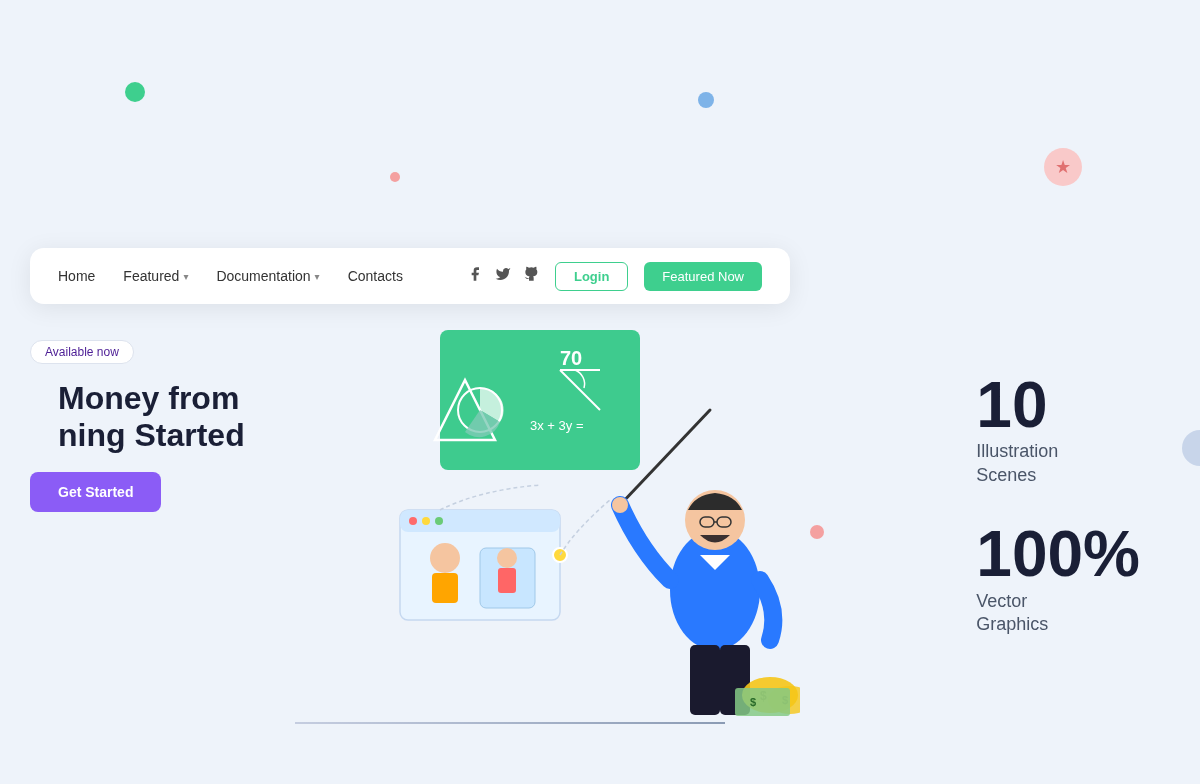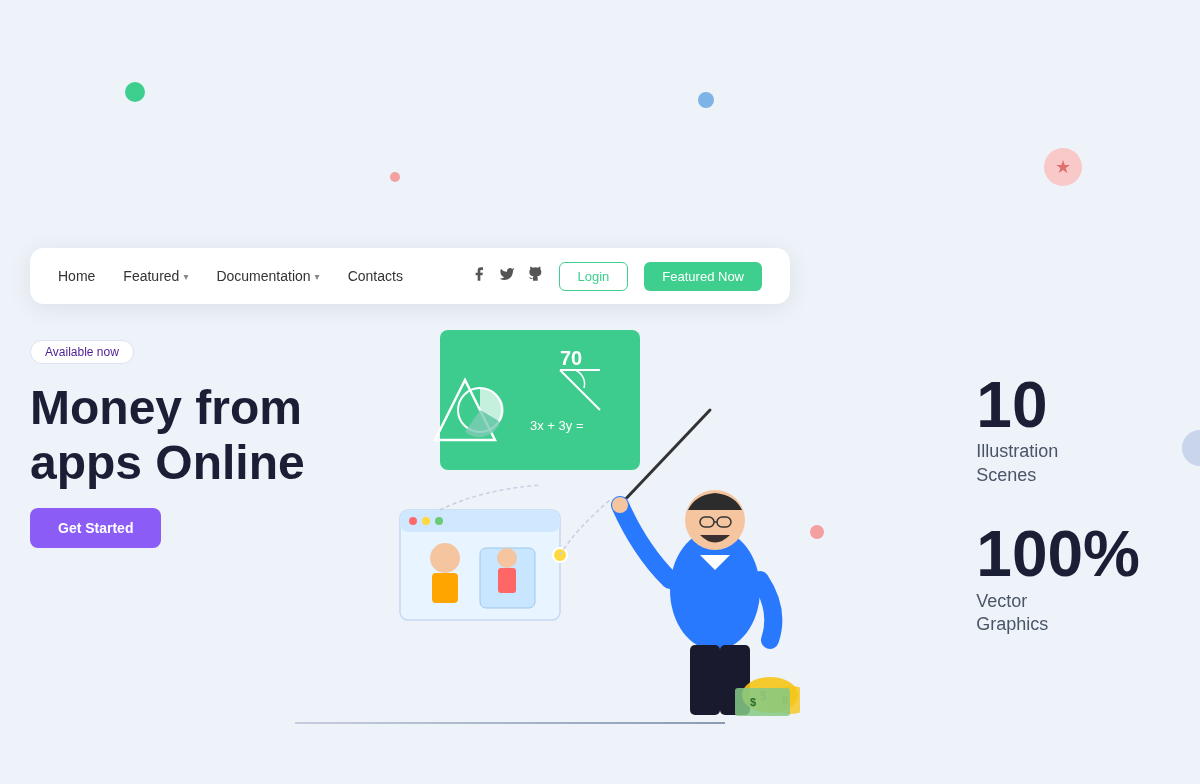--- a/index.html
+++ b/index.html
@@ -68,21 +68,21 @@
       cursor: pointer;
     }
     .btn-login {
       border: 1.5px solid #3ecf8e;
       background: transparent;
       color: #3ecf8e;
       padding: 6px 18px;
       border-radius: 6px;
       font-size: 13px;
       cursor: pointer;
-      font-weight: 400;
+      font-weight: 700;
     }
     .btn-register {
       background: #3ecf8e;
       border: none;
       color: #fff;
       padding: 7px 18px;
       border-radius: 6px;
       font-size: 13px;
       cursor: pointer;
       font-weight: 500;
@@ -100,25 +100,26 @@
       display: inline-block;
       background: #fff;
       border: 1px solid #dde3ee;
       border-radius: 20px;
       padding: 4px 14px;
       font-size: 12px;
       color: #4c1d95;
       margin-bottom: 16px;
     }
     .hero-title {
-      font-size: 48px;
+      font-size: 32px;
       font-weight: 800;
       color: #1a1f36;
       line-height: 1.15;
       margin-bottom: 18px;
+      margin-left: 28px;
     }
     .hero-desc {
       font-size: 13.5px;
       color: #7a849a;
       line-height: 1.6;
       margin-bottom: 28px;
     }
     .btn-get-started {
       background: #8b5cf6;
       border: none;
@@ -236,21 +237,21 @@
     </div>
     <button class="btn-login">Login</button>
     <button class="btn-register">Featured Now</button>
   </div>
 </div>
 
 <div class="hero-content">
   <div class="available-badge">Available now</div>
   <div class="hero-title">
     <span>Money from</span><br>
-    <span>apps Online</span>
+    <span>ning Started</span>
   </div>
   <button class="btn-get-started">Get Started</button>
 </div>
 
 <div class="illustration-area">
   <svg class="illustration-svg" viewBox="0 0 520 420" xmlns="http://www.w3.org/2000/svg">
 
     <rect x="160" y="20" width="200" height="140" rx="8" fill="#3ecb8e"></rect>
 
     <polygon points="185,70 215,130 155,130" fill="none" stroke="white" stroke-width="2.5"></polygon>

